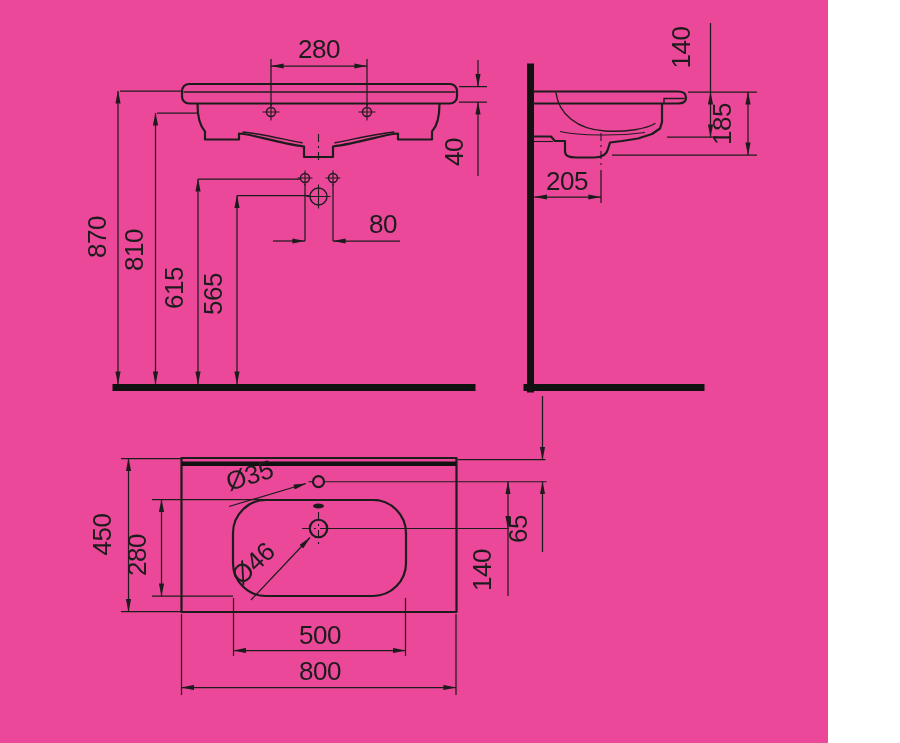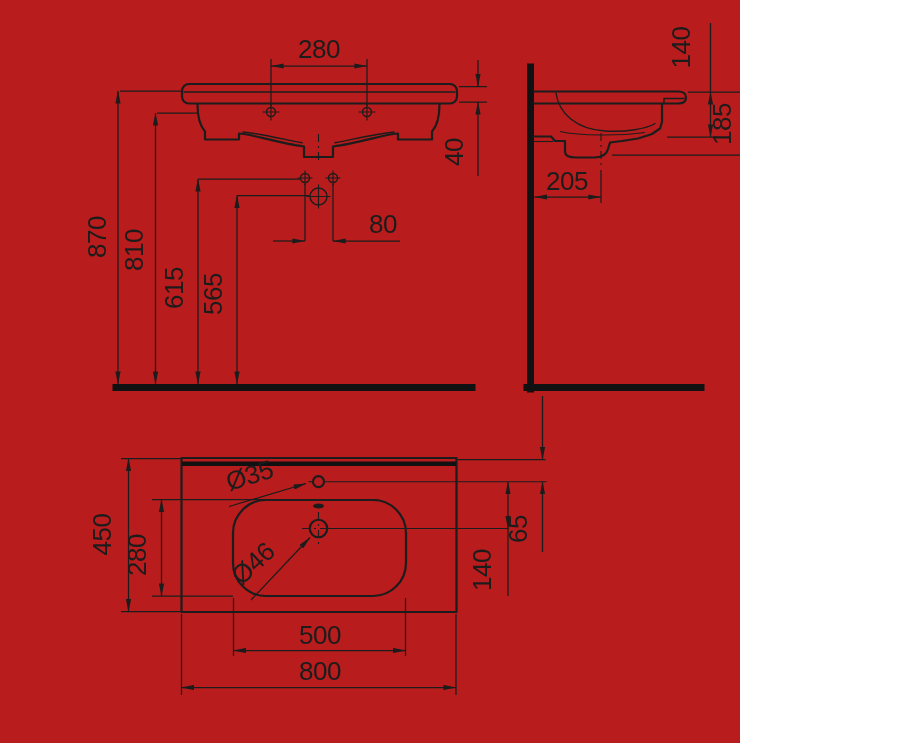--- a/index.html
+++ b/index.html
@@ -1,16 +1,16 @@
 <!DOCTYPE html>
 <html><head>
 <meta charset="utf-8">
 <style>
   html,body{margin:0;padding:0;background:#ffffff;}
-  .stage{position:relative;width:740px;height:743px;background:#b91c1c;overflow:hidden;
+  .stage{position:relative;width:828px;height:743px;background:#ec4899;overflow:hidden;
          font-family:"Liberation Sans", sans-serif;}
   svg{display:block}
   .outline{stroke:#1c1c1c;stroke-width:2.2;fill:none;stroke-linecap:round;stroke-linejoin:round;}
   .outline-thin{stroke:#1c1c1c;stroke-width:1.4;fill:none;stroke-linecap:round;}
   .heavy{stroke:#111111;stroke-width:7;fill:none;stroke-linecap:square;}
   .dim{stroke:#1c1c1c;stroke-width:1.25;fill:none;}
   .ctr{stroke:#1c1c1c;stroke-width:1.1;fill:none;stroke-dasharray:8 4 2 4;}
   .hair{stroke:#1c1c1c;stroke-width:1.1;fill:none;}
   text{fill:#1c1c1c;font-family:"Liberation Sans", sans-serif;font-size:26px;letter-spacing:-0.5px;}
   .mid{text-anchor:middle;}

